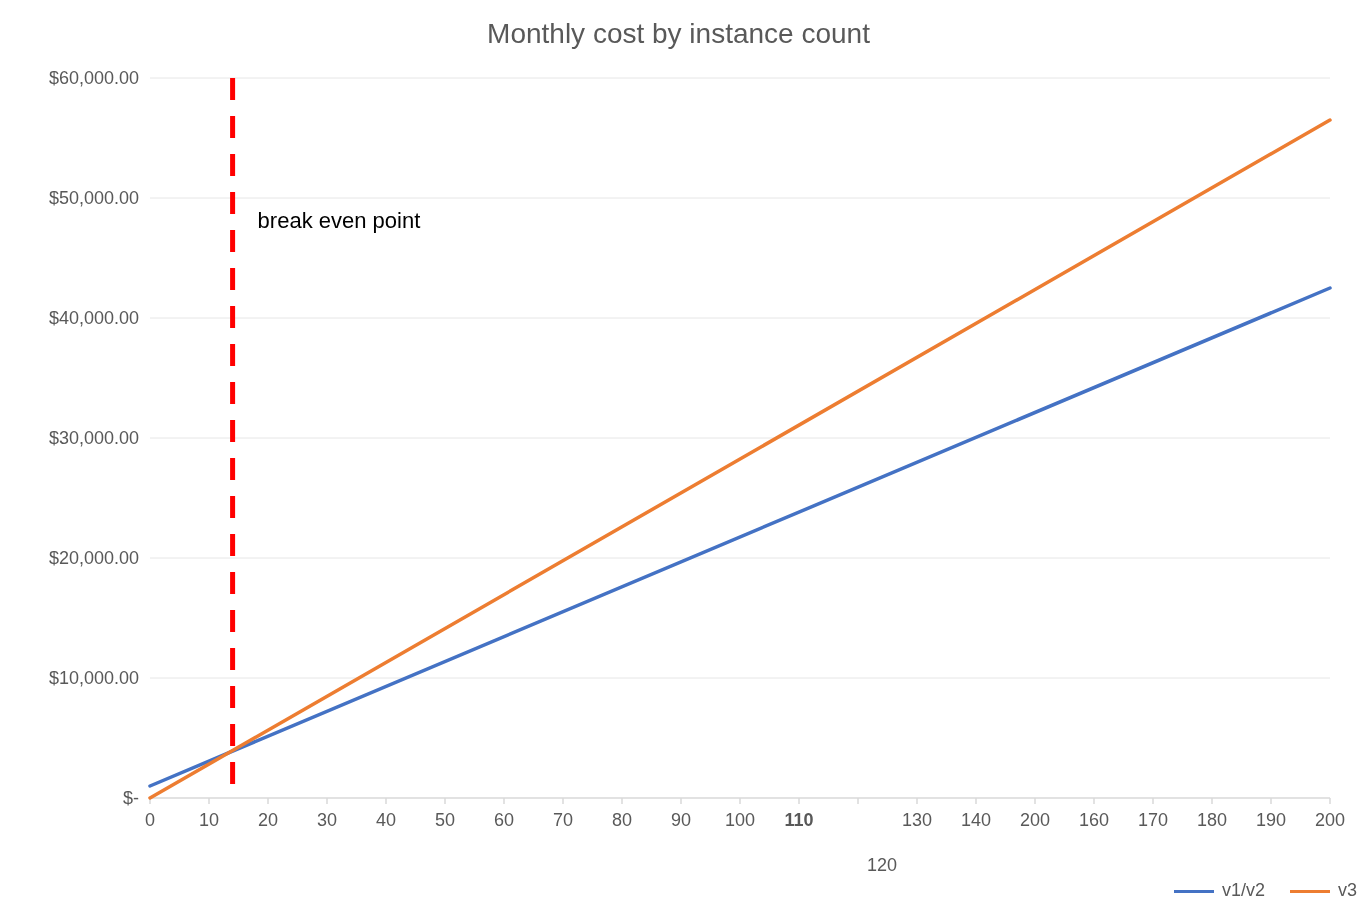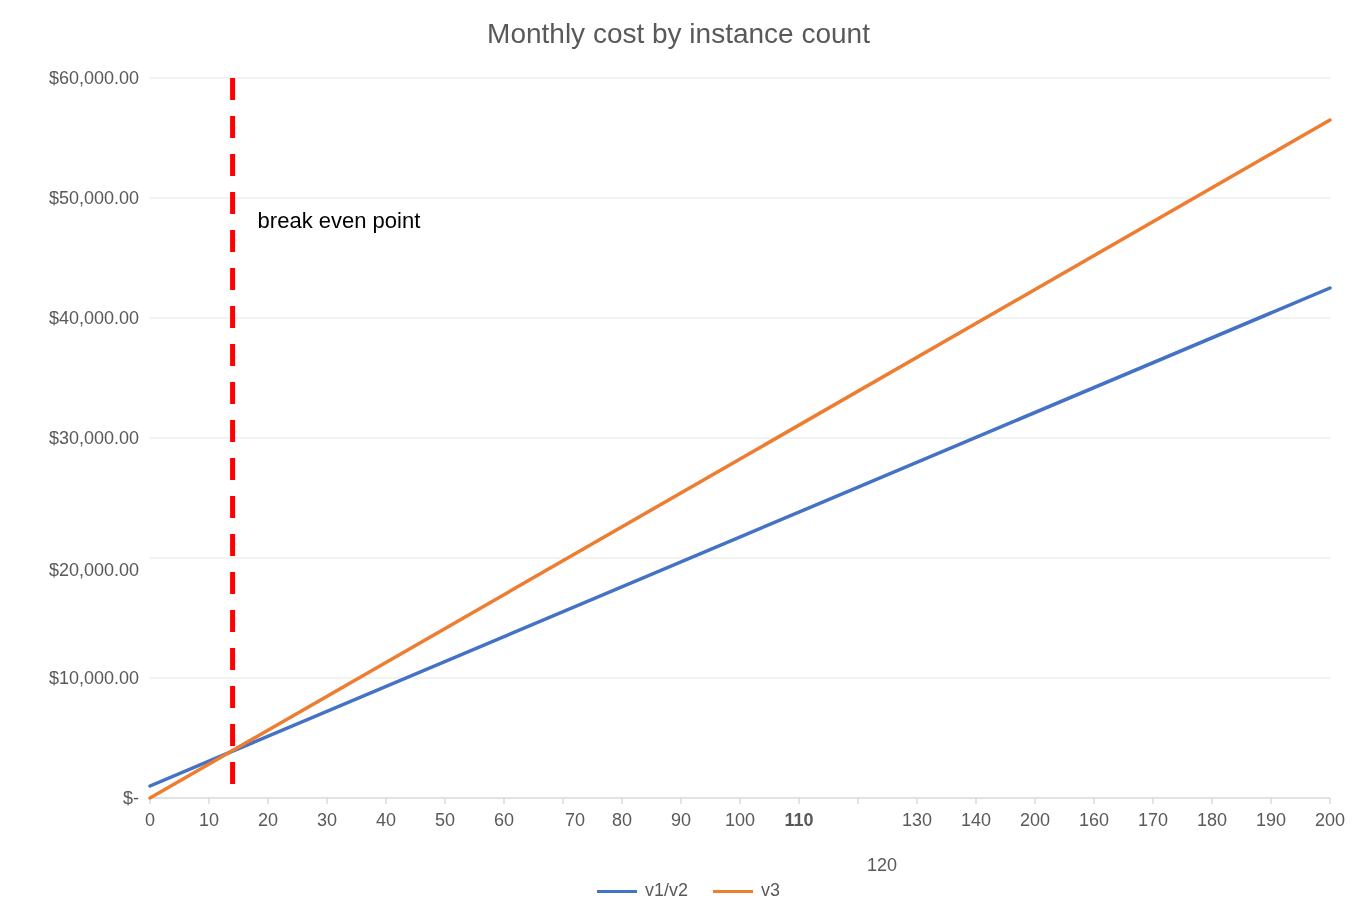--- a/index.html
+++ b/index.html
@@ -2,21 +2,21 @@
 <html><head>
 <meta charset="utf-8">
 <style>
   html,body{margin:0;padding:0;width:1357px;height:915px;background:#fff;font-family:"Segoe UI",Arial,sans-serif;color:#595959;}
   .chart-wrap{position:relative;width:1357px;height:915px;}
   .title{position:absolute;left:0;right:0;top:18px;text-align:center;font-size:28px;color:#595959;}
   .plot{position:absolute;left:150px;top:78px;width:1180px;height:720px;}
   .y-tick-label{position:absolute;right:1218px;transform:translateY(-50%);font-size:18px;color:#595959;text-align:right;}
   .x-tick-label{position:absolute;top:810px;transform:translateX(-50%);font-size:18px;color:#595959;text-align:center;}
   .xlabel{position:absolute;left:150px;width:1180px;text-align:center;top:840px;font-size:20px;color:#595959;}
-  .legend{position:absolute;left:0;right:0;top:880px;text-align:center;font-size:18px;color:#595959;}
+  .legend{position:absolute;left:0;right:0;top:880px;text-align:right;font-size:18px;color:#595959;}
   .legend span.swatch{display:inline-block;width:40px;height:3px;vertical-align:middle;margin:0 8px 0 20px;}
   .annotation{position:absolute;font-size:22px;color:#000;}
   svg{position:absolute;left:0;top:0;overflow:visible;}
 </style>
 </head>
 <body>
 
 <div class="chart-wrap">
   <div class="title">Monthly cost by instance count</div>
 
@@ -52,35 +52,35 @@
         <line x1="1180" y1="720" x2="1180" y2="726" stroke="#D9D9D9" stroke-width="1.5"></line>
         <line x1="82.60000000000001" y1="0" x2="82.60000000000001" y2="720" stroke="#FF0000" stroke-width="5" stroke-dasharray="22 16"></line>
         <path d="M0 708 L1180 210 " fill="none" stroke="#4472C4" stroke-width="3.5" stroke-linecap="round"></path>
         <path d="M0 720 L1180 42 " fill="none" stroke="#ED7D31" stroke-width="3.5" stroke-linecap="round"></path>
       </svg>
   </div>
 
   <div id="y-ticks">
       <div class="y-tick-label" style="top: 798px;">$-</div>
       <div class="y-tick-label" style="top: 678px;">$10,000.00</div>
-      <div class="y-tick-label" style="top: 570px; margin-left: 48px;">$20,000.00</div>
+      <div class="y-tick-label" style="top: 558px; margin-left: 48px;">$20,000.00</div>
       <div class="y-tick-label" style="top: 438px;">$30,000.00</div>
       <div class="y-tick-label" style="top: 318px;">$40,000.00</div>
       <div class="y-tick-label" style="top: 198px;">$50,000.00</div>
       <div class="y-tick-label" style="top: 78px;">$60,000.00</div>
     </div>
   <div id="x-ticks">
       <div class="x-tick-label" style="left: 150px;">0</div>
       <div class="x-tick-label" style="left: 209px;">10</div>
       <div class="x-tick-label" style="left: 268px;">20</div>
       <div class="x-tick-label" style="left: 327px;">30</div>
       <div class="x-tick-label" style="left: 386px;">40</div>
       <div class="x-tick-label" style="left: 445px;">50</div>
       <div class="x-tick-label" style="left: 504px;">60</div>
-      <div class="x-tick-label" style="left: 563px; margin-left: 12px;">70</div>
+      <div class="x-tick-label" style="left: 563px;">70</div>
       <div class="x-tick-label" style="left: 622px;">80</div>
       <div class="x-tick-label" style="left: 681px;">90</div>
       <div class="x-tick-label" style="left: 740px;">100</div>
       <div class="x-tick-label" style="left: 799px; font-weight: bold;">110</div>
       <div class="x-tick-label" style="left: 882px; margin-top: 45px;">120</div>
       <div class="x-tick-label" style="left: 917px;">130</div>
       <div class="x-tick-label" style="left: 976px;">140</div>
       <div class="x-tick-label" style="left: 1035px;">200</div>
       <div class="x-tick-label" style="left: 1094px;">160</div>
       <div class="x-tick-label" style="left: 1153px;">170</div>

